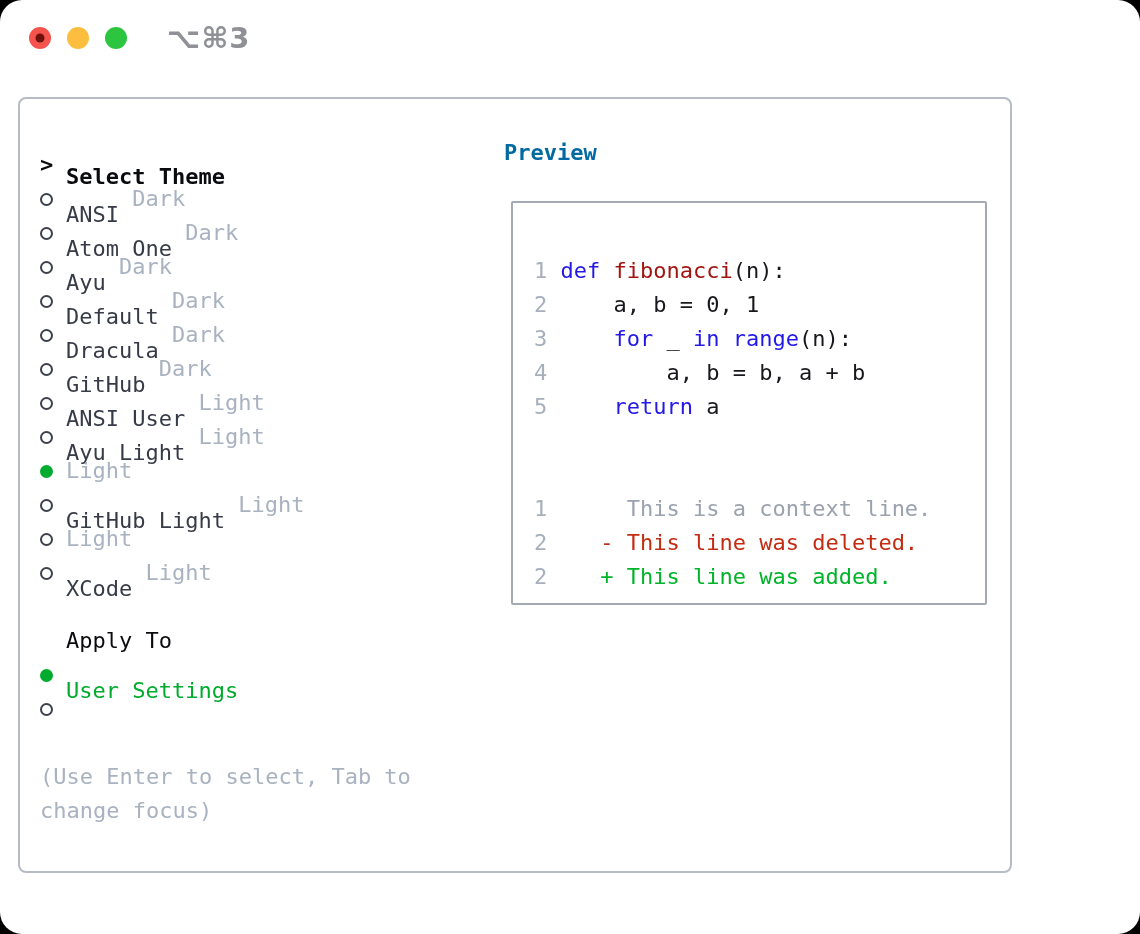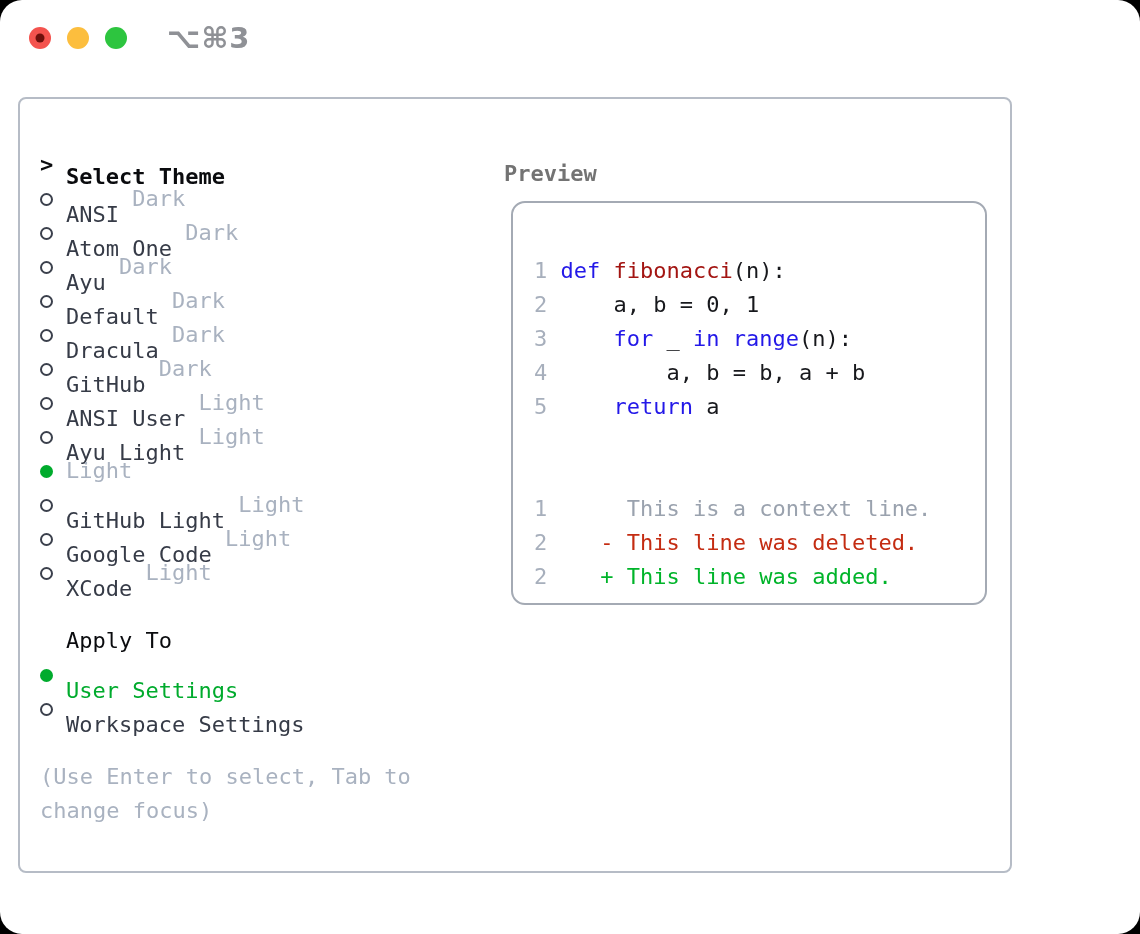--- a/index.html
+++ b/index.html
@@ -66,27 +66,27 @@
   .circle.sel{background:var(--selection-green);border-color:var(--selection-green);}
   .prompt{font-weight:bold;color:#0b0c0f;}
   .row .name{color:#363b47;margin-top:31px;}
   .row .name.sel{color:var(--selection-green);}
   .row .variant{color:var(--muted-gray);}
   .row.header .label{font-weight:bold;color:#0a0b0e;margin-top:24px;}
   .row.subheader .label{color:#0a0b0e;}
   .row.hint{color:var(--muted-gray);}
   
   .preview-label{
-    position:absolute;left:484px;top:58px;height:34px;
-    font-size:22px;line-height:34px;font-weight:bold;color:#737373;
+    position:absolute;left:484px;top:37px;height:34px;
+    font-size:22px;line-height:34px;font-weight:bold;color:#0369a1;
   }
   .preview-box{
     position:absolute;left:491px;top:102px;
     width:476px;height:404px;
-    border:2px solid #a4aab4;border-radius:14px;
+    border:2px solid #a4aab4;border-radius:2px;
     box-sizing:border-box;background:#fff;
   }
   .code{position:absolute;left:21px;top:51px;}
   .cl{height:34px;line-height:34px;font-size:22px;white-space:pre;}
   .ln{color:#a7afbc;}
   .seg-plain{color:#17181c;}
   .seg-kw{color:var(--keyword-blue);}
   .seg-fn{color:var(--function-red);}
   .seg-ctx{color:#9aa2ae;}
   .seg-del{color:var(--deleted-red);}
@@ -110,26 +110,26 @@
         <div class="row theme"><span class="marker"><span class="circle"></span></span><span class="name">ANSI </span><span class="variant">Dark</span></div>
         <div class="row theme"><span class="marker"><span class="circle"></span></span><span class="name">Atom One </span><span class="variant">Dark</span></div>
         <div class="row theme"><span class="marker"><span class="circle"></span></span><span class="name">Ayu </span><span class="variant">Dark</span></div>
         <div class="row theme"><span class="marker"><span class="circle"></span></span><span class="name">Default </span><span class="variant">Dark</span></div>
         <div class="row theme"><span class="marker"><span class="circle"></span></span><span class="name">Dracula </span><span class="variant">Dark</span></div>
         <div class="row theme"><span class="marker"><span class="circle"></span></span><span class="name">GitHub </span><span class="variant">Dark</span></div>
         <div class="row theme"><span class="marker"><span class="circle"></span></span><span class="name">ANSI User </span><span class="variant">Light</span></div>
         <div class="row theme"><span class="marker"><span class="circle"></span></span><span class="name">Ayu Light </span><span class="variant">Light</span></div>
         <div class="row theme"><span class="marker"><span class="circle sel"></span></span><span class="variant">Light</span></div>
         <div class="row theme"><span class="marker"><span class="circle"></span></span><span class="name">GitHub Light </span><span class="variant">Light</span></div>
-        <div class="row theme"><span class="marker"><span class="circle"></span></span><span class="name">Google Code </span><span class="variant">Light</span></div>
+        <div class="row theme"><span class="marker"><span class="circle"></span></span><span class="variant">Light</span></div>
         <div class="row theme"><span class="marker"><span class="circle"></span></span><span class="name">XCode </span><span class="variant">Light</span></div>
         <div class="row spacer"></div>
         <div class="row subheader"><span class="marker"></span><span class="label">Apply To</span></div>
         <div class="row option"><span class="marker"><span class="circle sel"></span></span><span class="name sel">User Settings</span></div>
-        <div class="row option"><span class="marker"><span class="circle"></span></span><span class="name">Workspace Settings</span></div>
+        <div class="row option"><span class="marker"><span class="circle"></span></span></div>
         <div class="row spacer"></div>
         <div class="row hint">(Use Enter to select, Tab to</div>
         <div class="row hint">change focus)</div>
       </div>
 
     <div class="preview-label">Preview</div>
 
     <div class="preview-box">
       <div class="code">
           <div class="cl"><span class="ln">1 </span><span class="seg-kw">def</span><span class="seg-plain"> </span><span class="seg-fn">fibonacci</span><span class="seg-plain">(n):</span></div>

